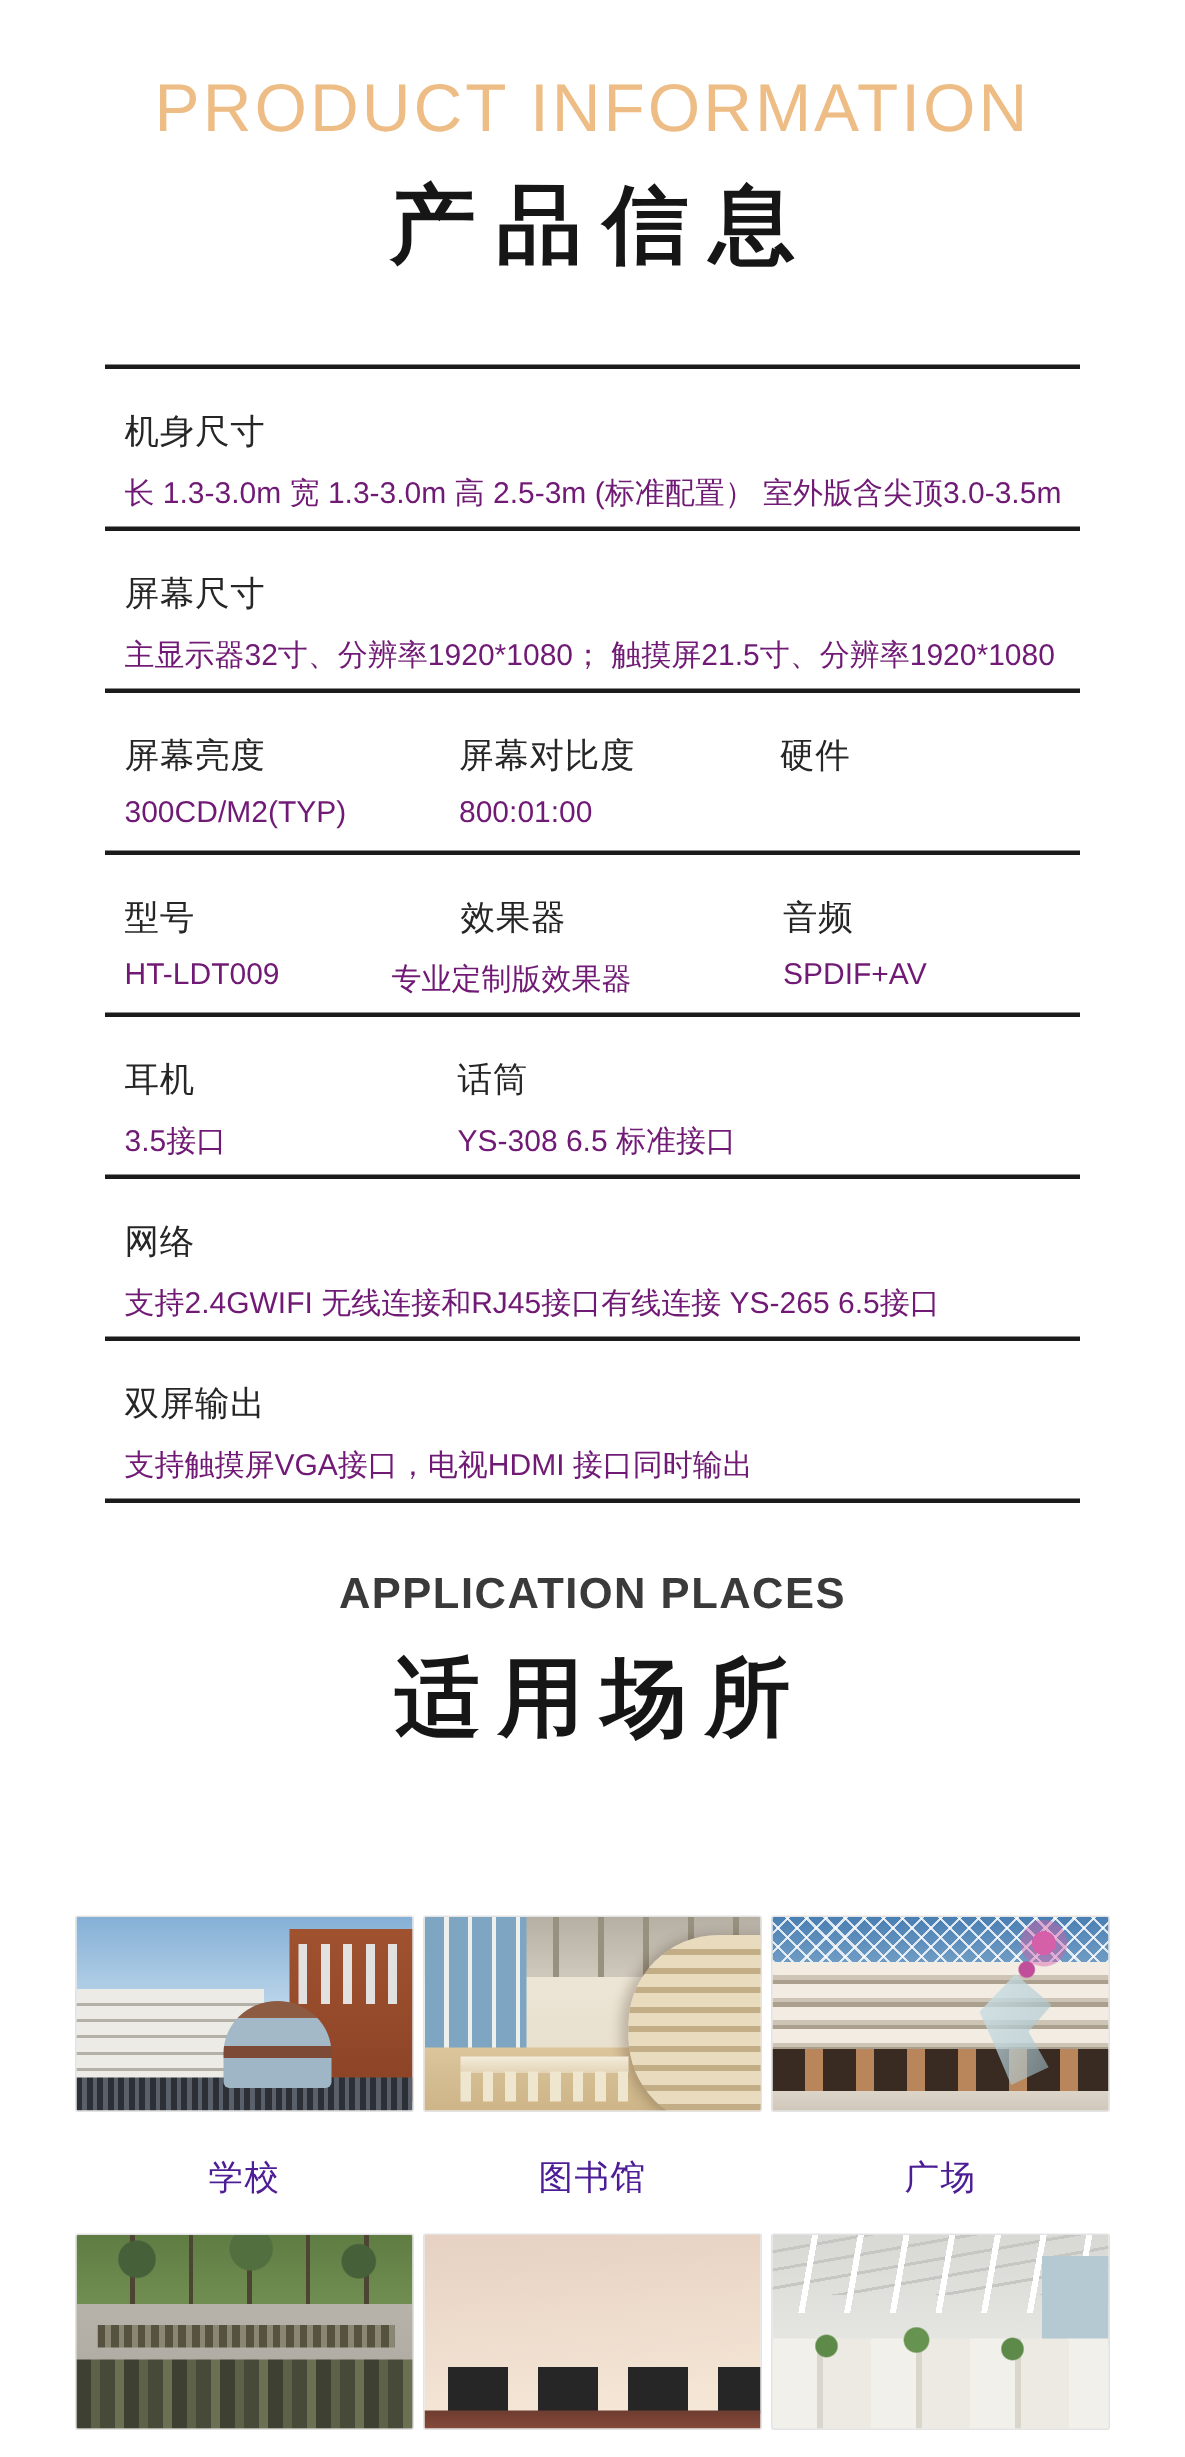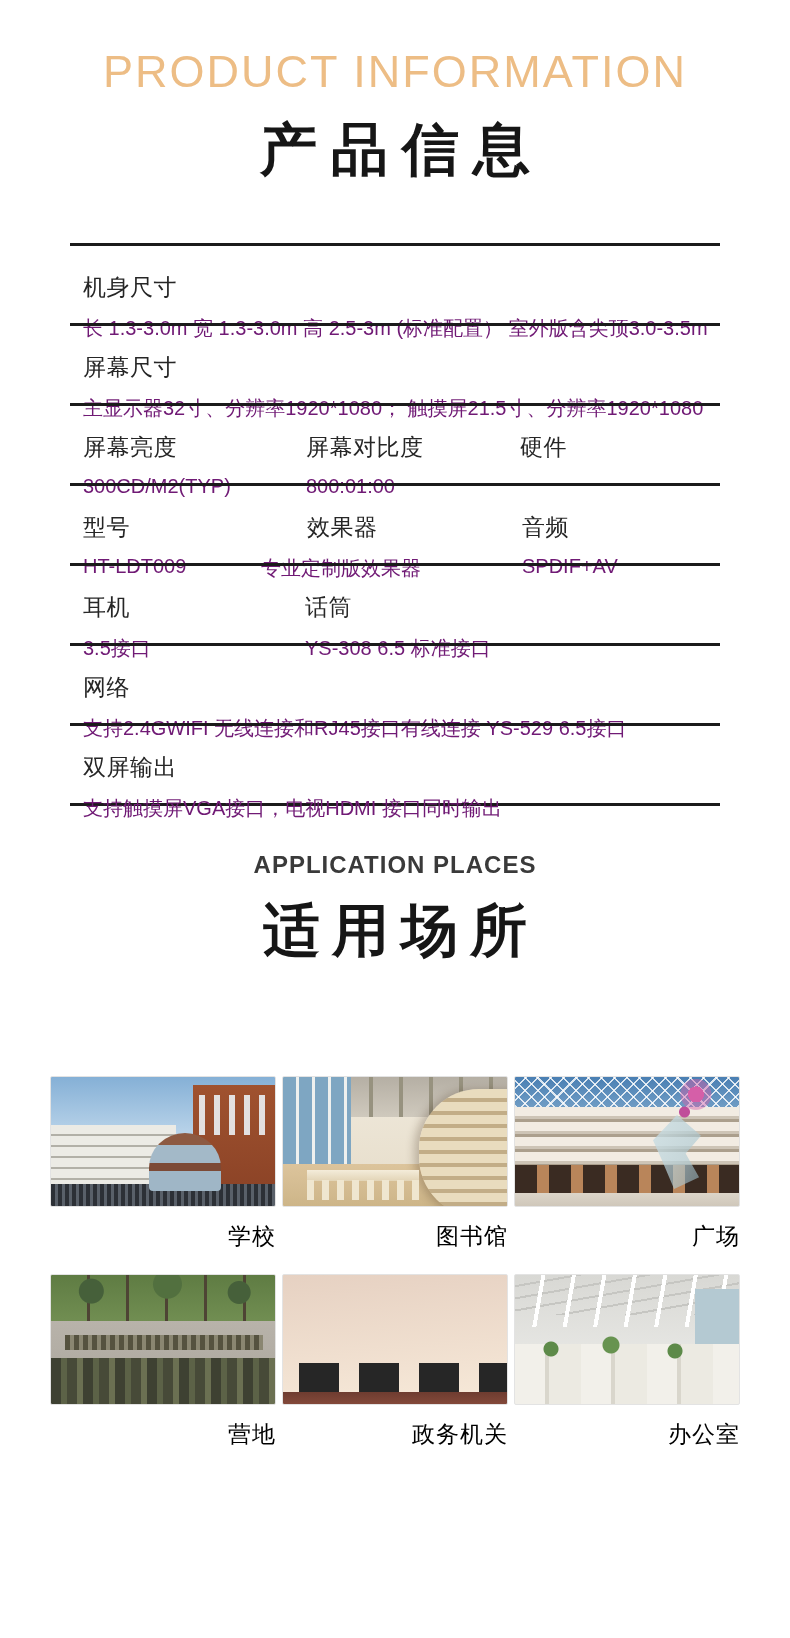--- a/index.html
+++ b/index.html
@@ -23,34 +23,34 @@
     letter-spacing:14px;
     font-weight:600;
     color:#161616;
     margin-top:14px;
     text-indent:14px; 
   }
   .ap-header{margin-top:45px;}
   .ap-header .heading-en{
     color:#3a3a3a;
     font-weight:600;
-    font-size:24px;
+    font-size:29px;
     letter-spacing:1px;
   }
   .ap-header .heading-zh{letter-spacing:12px;text-indent:12px;}
 
   
   .spec-table{
     width:650px;
     margin:54px auto 0;
     border-bottom:3px solid #1b1b1b;
   }
   .spec-row{
     border-top:3px solid #1b1b1b;
-    height:80px;
+    height:108px;
     box-sizing:border-box;
     position:relative;
     padding:26px 0 0 13px;
   }
   .spec-label{
     font-size:23px;
     color:#262626;
     letter-spacing:.5px;
   }
   .spec-value{
@@ -65,24 +65,24 @@
   .app-grid{
     width:690px;
     margin:106px auto 0;
     display:grid;
     grid-template-columns:repeat(3,226px);
     column-gap:6px;
     row-gap:22px;
   }
   .tile{margin:0;}
   .tile figcaption{
-    text-align:right;
-    margin-top:14px;
+    text-align:center;
+    margin-top:28px;
     font-size:23px;
-    color:#000000;
+    color:#4c1d95;
     letter-spacing:1px;
   }
   .photo{
     width:226px;height:131px;
     position:relative;overflow:hidden;
     border:1px solid #e3e3e3;box-sizing:border-box;
     border-radius:2px;
   }
 
   
@@ -235,21 +235,21 @@
         <div class="spec-value">3.5接口</div>
       </div>
       <div class="cell" style="left:235px">
         <div class="spec-label">话筒</div>
         <div class="spec-value">YS-308 6.5 标准接口</div>
       </div>
     </div>
 
     <div class="spec-row">
       <div class="spec-label">网络</div>
-      <div class="spec-value">支持2.4GWIFI 无线连接和RJ45接口有线连接 YS-529 6.5接口</div>
+      <div class="spec-value">支持2.4GWIFI 无线连接和RJ45接口有线连接 YS-265 6.5接口</div>
     </div>
 
     <div class="spec-row">
       <div class="spec-label">双屏输出</div>
       <div class="spec-value">支持触摸屏VGA接口，电视HDMI 接口同时输出</div>
     </div>
 
   </div>
 </section>
 

